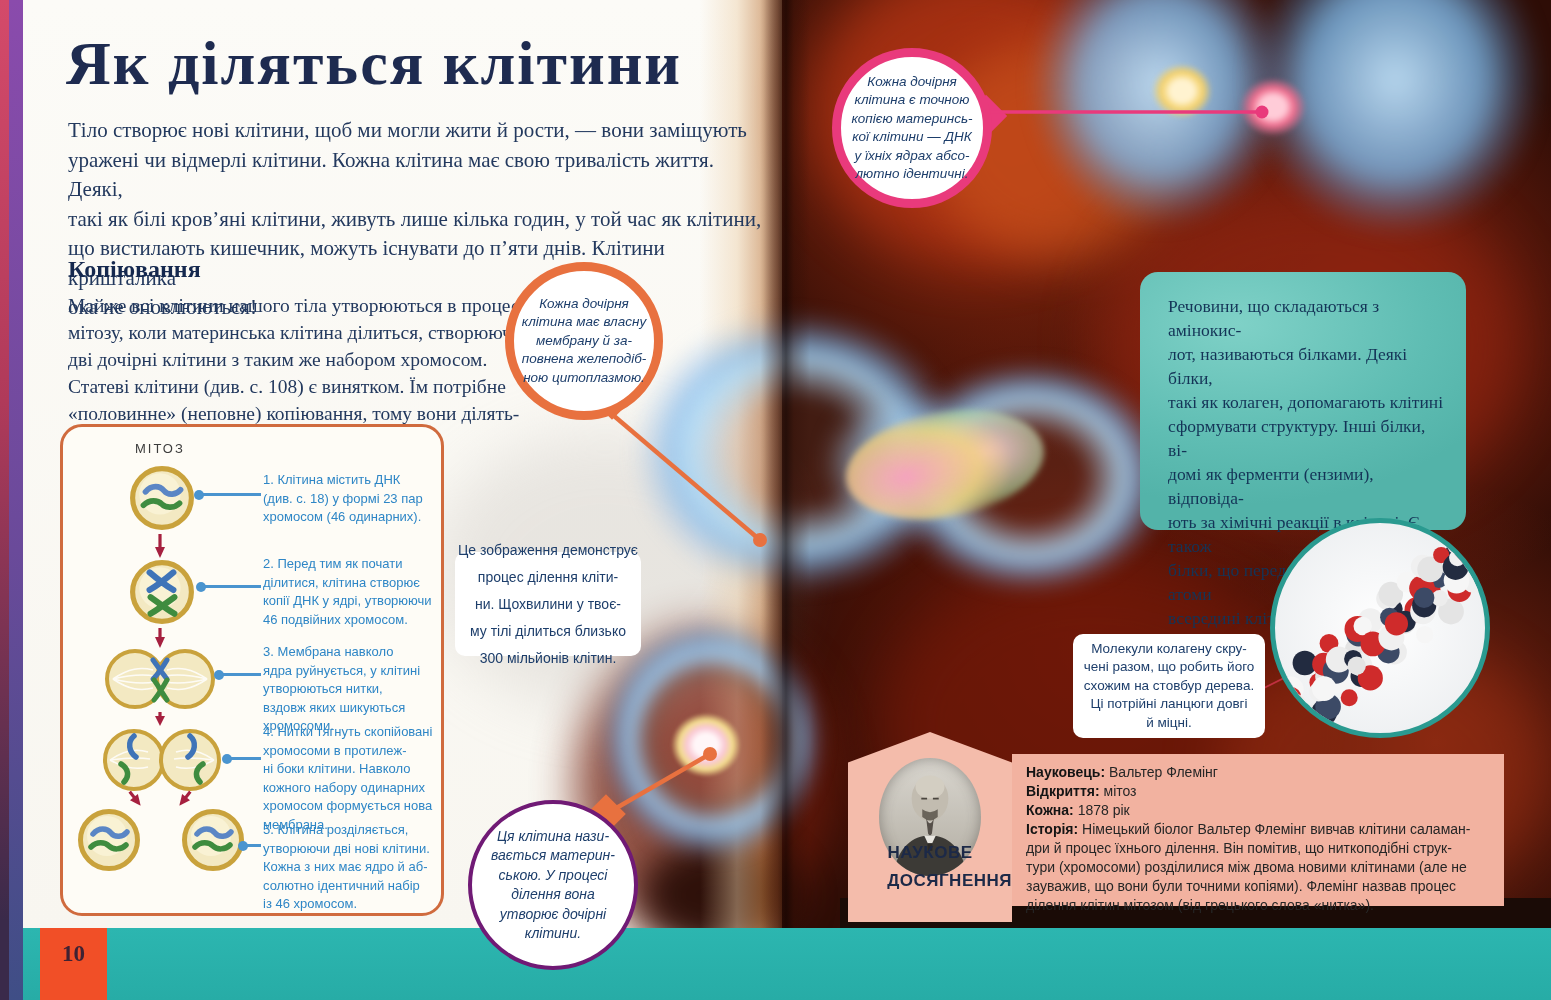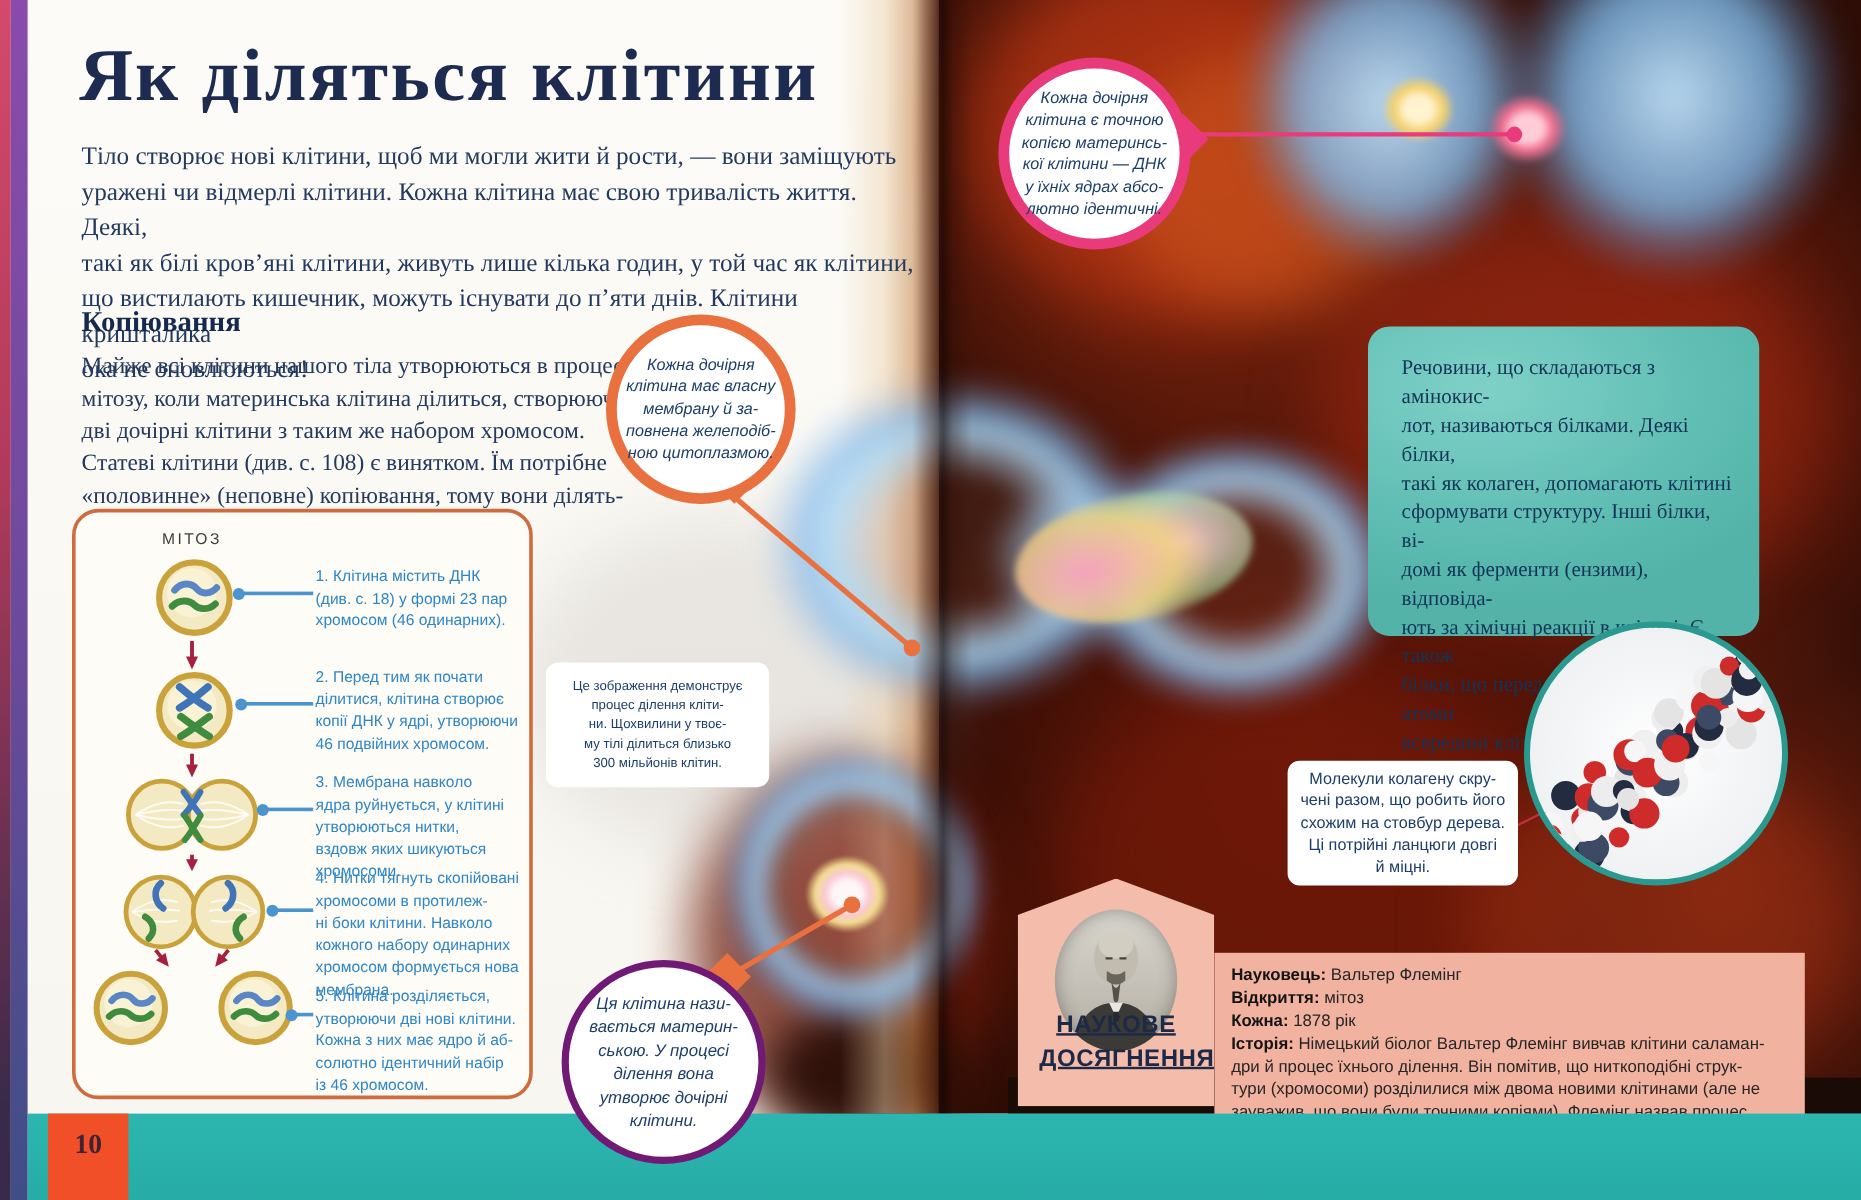--- a/index.html
+++ b/index.html
@@ -41,39 +41,39 @@
   .cline{position:absolute;height:2.5px;background:#4a94cf;}
   .cline::before{content:'';position:absolute;left:-5px;top:-3.5px;width:10px;height:10px;border-radius:50%;background:#4a94cf;}
   .m-arrow{position:absolute;width:12px;height:24px;}
   .mcell{position:absolute;}
 
   
   .callout{border-radius:50%;background:#fff;display:flex;align-items:center;justify-content:center;text-align:center;font-style:italic;color:#1d3e6b;z-index:4;}
   .callout .ct{white-space:pre-line;}
   .tail{position:absolute;transform:rotate(45deg);z-index:3;}
   .co-membrane{left:505px;top:262px;width:158px;height:158px;border:9px solid #e8713f;font-size:13.5px;line-height:18.5px;}
-  .co-mother{left:468px;top:800px;width:170px;height:170px;border:6px solid #701a75;font-size:14px;line-height:19.5px;z-index:6;}
+  .co-mother{left:468px;top:800px;width:170px;height:170px;border:4px solid #701a75;font-size:14px;line-height:19.5px;z-index:6;}
   .co-daughter{left:832px;top:48px;width:160px;height:160px;border:9px solid #e93a7c;font-size:13.5px;line-height:18.5px;}
   .note-box{background:#fff;border-radius:10px;display:flex;align-items:center;justify-content:center;text-align:center;color:#1d3e6b;z-index:4;}
-  .nb-image{left:455px;top:552px;width:186px;height:104px;font-size:11px;line-height:16px;}
+  .nb-image{left:455px;top:552px;width:186px;height:104px;font-size:14px;line-height:27px;}
   .nb-collagen{left:1073px;top:634px;width:192px;height:104px;font-size:13.5px;line-height:18.5px;}
 
   
   .protein-box{left:1140px;top:272px;width:326px;height:258px;border-radius:18px;background:radial-gradient(90% 70% at 30% 20%,#7fd1c7,#5fbdb3 65%,#53b3a9);z-index:4;padding:22px 22px 0 28px;}
   .protein-box h3{margin:0 0 12px 0;font-family:"Liberation Serif","DejaVu Serif",serif;font-size:24px;color:#12294e;}
   .protein-body{font-family:"Liberation Serif","DejaVu Serif",serif;font-size:17.5px;line-height:24px;color:#143457;}
 
   
   .collagen-circle{left:1270px;top:518px;width:220px;height:220px;border-radius:50%;border:5px solid #2a9a90;background:radial-gradient(#ffffff,#eef0f2 75%,#dfe3e8);overflow:hidden;z-index:5;}
 
   
   .sci-pentagon{left:848px;top:732px;width:164px;height:190px;background:#f4bcab;clip-path:polygon(0 16%,50% 0,100% 16%,100% 100%,0 100%);z-index:4;text-align:center;}
-  .sci-title{position:absolute;left:0;width:100%;font-weight:bold;font-size:20px;color:#1c2947;letter-spacing:.5px;text-decoration:underline;}
+  .sci-title{position:absolute;left:0;width:100%;font-weight:bold;font-size:17px;color:#1c2947;letter-spacing:.5px;}
   .portrait{position:absolute;left:31px;top:26px;width:102px;height:118px;border-radius:50%;background:linear-gradient(#d9d6cf,#b2ada2);overflow:hidden;box-shadow:inset 0 0 14px rgba(60,55,50,.45);}
-  .sci-rect{left:1012px;top:754px;width:492px;height:152px;background:#f2b2a0;z-index:4;padding:9px 14px;font-size:14px;line-height:19px;color:#262626;margin-top:40px;}
+  .sci-rect{left:1012px;top:754px;width:492px;height:152px;background:#f2b2a0;z-index:4;padding:9px 14px;font-size:14px;line-height:19px;color:#262626;}
   .sci-row b{color:#141414;}
   .dark-band{left:840px;top:898px;width:711px;height:30px;background:#1a0b06;z-index:2;}
 
   
   .footer-bar{left:23px;top:928px;width:1528px;height:72px;background:linear-gradient(180deg,#2cb6b0,#27aca6);z-index:5;}
   .num-block{position:absolute;top:0;height:72px;background:#f14f27;color:#3f2233;font-weight:bold;font-size:23px;text-align:center;padding-top:13px;font-family:"Liberation Serif","DejaVu Serif",serif;}
   .know{position:absolute;left:812px;top:9px;width:660px;font-size:15.5px;line-height:21.5px;color:#0d3a55;}
   .know b{letter-spacing:.3px;}
 </style>
 </head>

